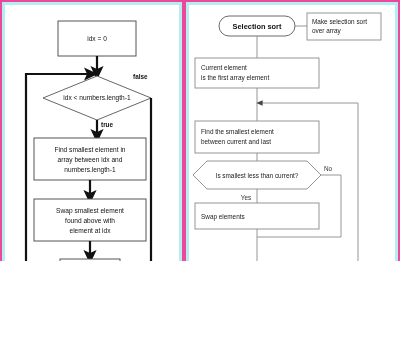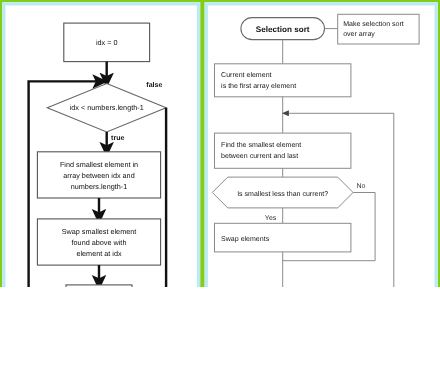--- a/index.html
+++ b/index.html
@@ -5,21 +5,21 @@
   html, body {
     margin: 0;
     padding: 0;
     background: #ffffff;
     font-family: "Liberation Sans", sans-serif;
   }
   #canvas {
     position: relative;
     width: 400px;
     height: 261px;
-    background: #84cc16;
+    background: #ec4899;
     overflow: hidden;
   }
   .panel {
     position: absolute;
     background: #ffffff;
     box-sizing: border-box;
   }
   #panel-left {
     left: 2px;
     top: 2px;

